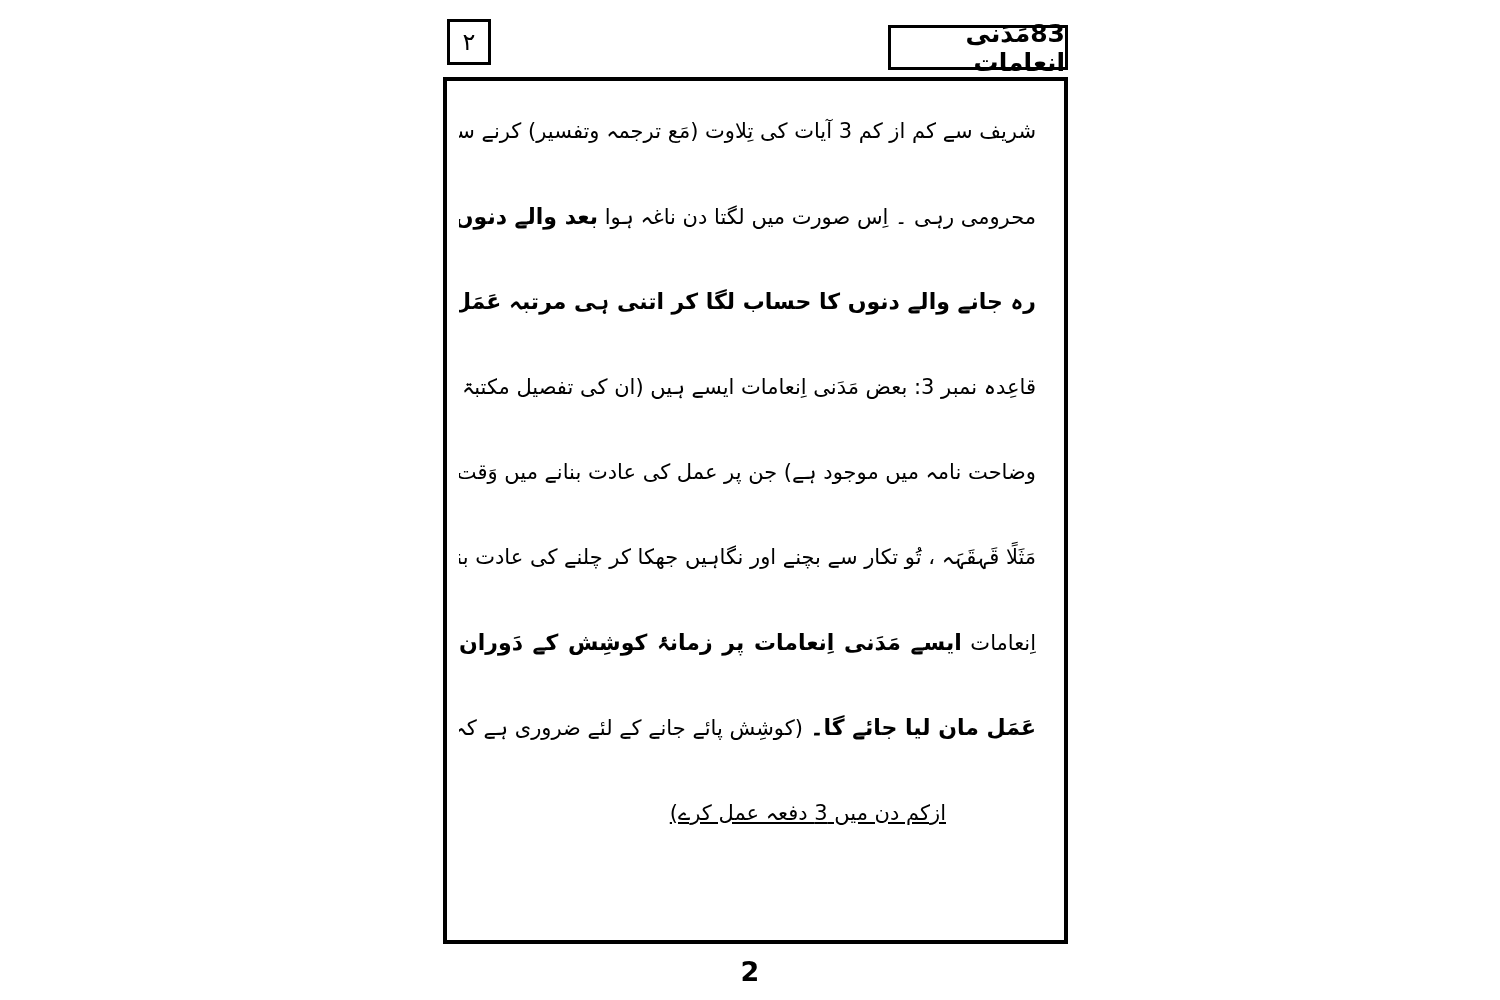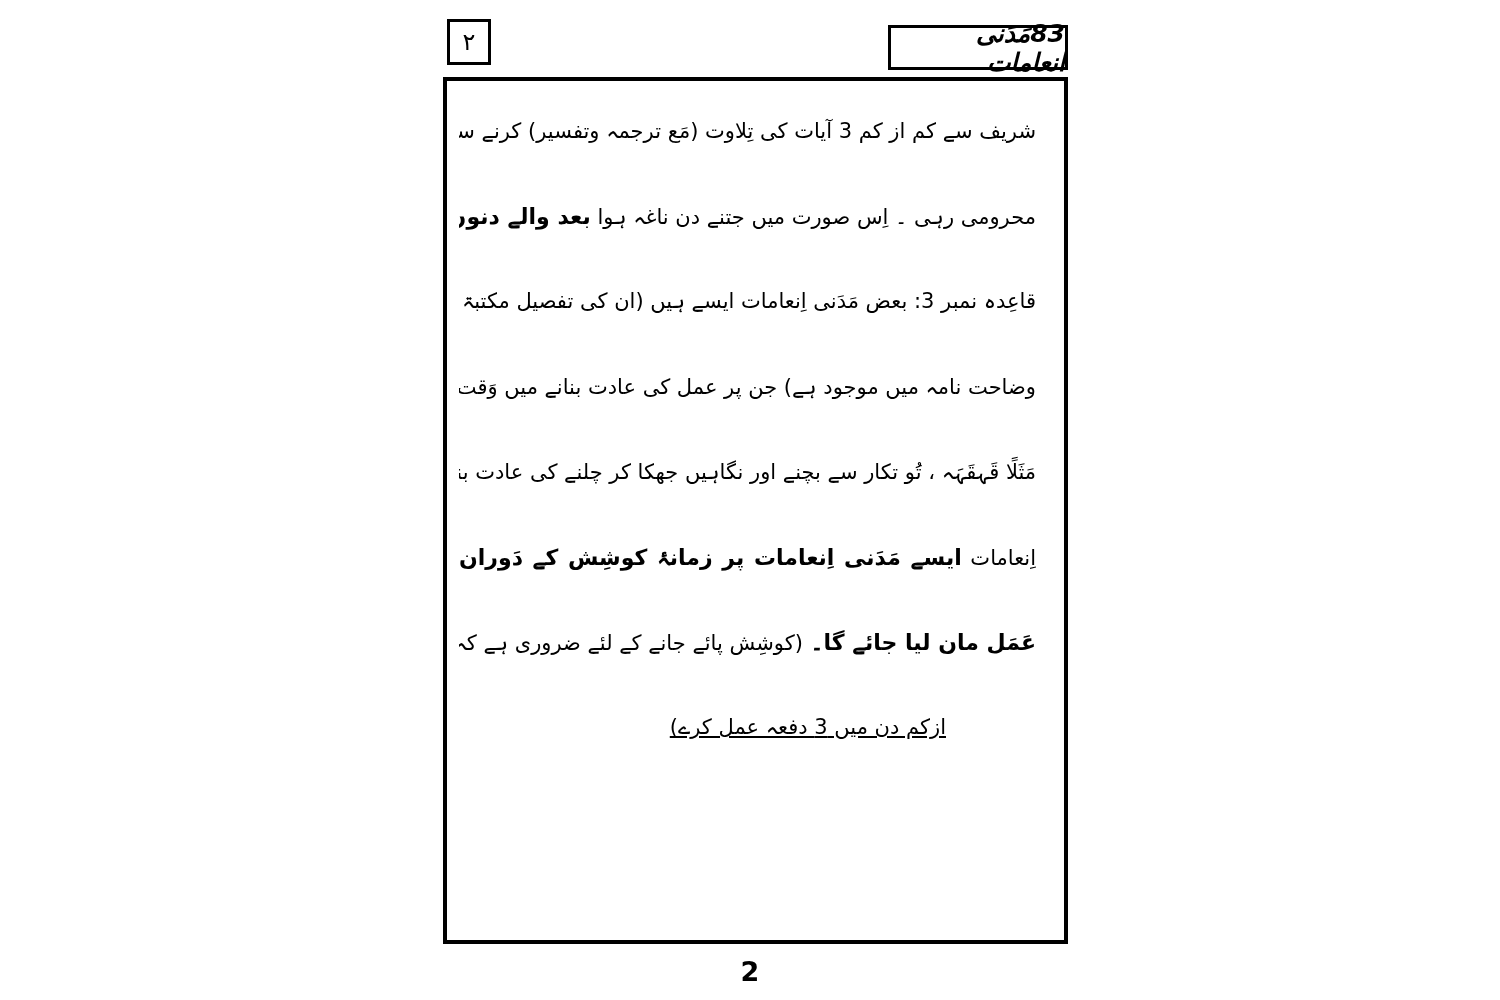--- a/index.html
+++ b/index.html
@@ -10,21 +10,21 @@
 
   .corner-box {
     position:absolute; left:447px; top:19px; width:44px; height:46px;
     border:3px solid #000; display:flex; align-items:center; justify-content:center;
     font-size:24px; direction:rtl;
   }
 
   .header-box {
     position:absolute; left:888px; top:25px; width:180px; height:45px;
     border:3px solid #000; display:flex; align-items:center; justify-content:center;
-    font-weight:700; font-size:25px; direction:rtl; letter-spacing:0;font-style:italic;
+    font-weight:700; font-size:25px; direction:rtl; letter-spacing:0;
   }
 
   .content-box {
     position:absolute; left:443px; top:77px; width:625px; height:867px;
     border:4px solid #000; background:#ffffff;
     padding:8px 28px 0 12px; overflow:hidden;
   }
 
   .line {
     direction:rtl; unicode-bidi:plaintext;
@@ -52,21 +52,22 @@
     <span>۲</span>
   </div>
 
   <div class="header-box">
     <span>83مَدَنی انعامات</span>
   </div>
 
   <div class="content-box">
     <div id="body-text">
         <div class="line"><span class="regular">شریف سے کم از کم 3 آیات کی تِلاوت (مَع ترجمہ وتفسیر) کرنے سے</span></div>
-        <div class="line"><span class="regular">محرومی رہی ۔ اِس صورت میں جتنے دن ناغہ ہوا </span><span class="bold">بعد والے دنوں میں</span></div>
+        <div class="line"><span class="regular">محرومی رہی ۔ اِس صورت میں لگتا دن ناغہ ہوا </span><span class="bold">بعد والے دنوں میں</span></div>
+        <div class="line"><span class="bold">رہ جانے والے دنوں کا حساب لگا کر اتنی ہی مرتبہ عَمَل</span></div>
         <div class="line"><span class="regular">قاعِدہ نمبر 3: بعض مَدَنی اِنعامات ایسے ہیں (ان کی تفصیل مکتبۃ المدینہ کے مطبوعہ</span></div>
         <div class="line"><span class="regular">وضاحت نامہ میں موجود ہے) جن پر عمل کی عادت بنانے میں وَقت لگتا ہے ۔</span></div>
         <div class="line"><span class="regular">مَثَلًا قَہقَہَہ ، تُو تکار سے بچنے اور نگاہیں جھکا کر چلنے کی عادت بنانے والے</span></div>
         <div class="line"><span class="regular">اِنعامات </span><span class="bold">ایسے مَدَنی اِنعامات پر زمانۂ کوشِش کے دَوران</span></div>
         <div class="line"><span class="bold">عَمَل مان لیا جائے گا۔ </span><span class="regular">(کوشِش پائے جانے کے لئے ضروری ہے کہ کم</span></div>
         <div class="line right-indent"><span class="regular">ازکم دن میں 3 دفعہ عمل کرے)</span></div>
       </div>
   </div>
 
   <div class="footer-number">2</div>

